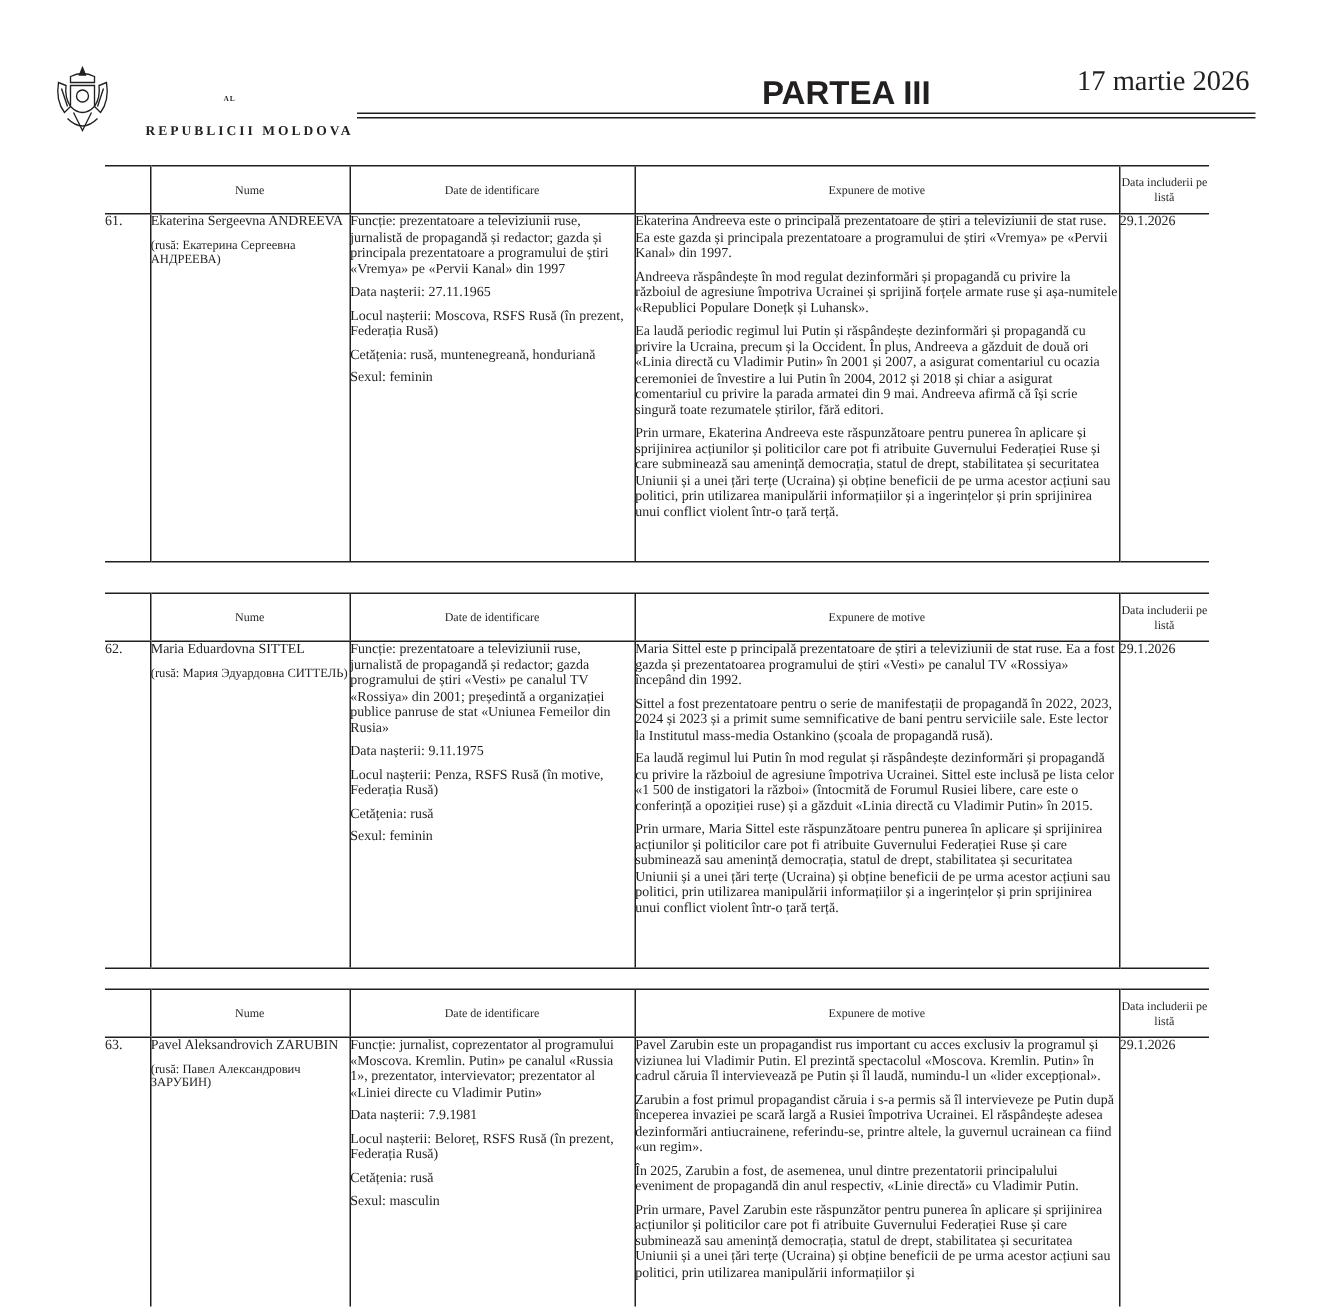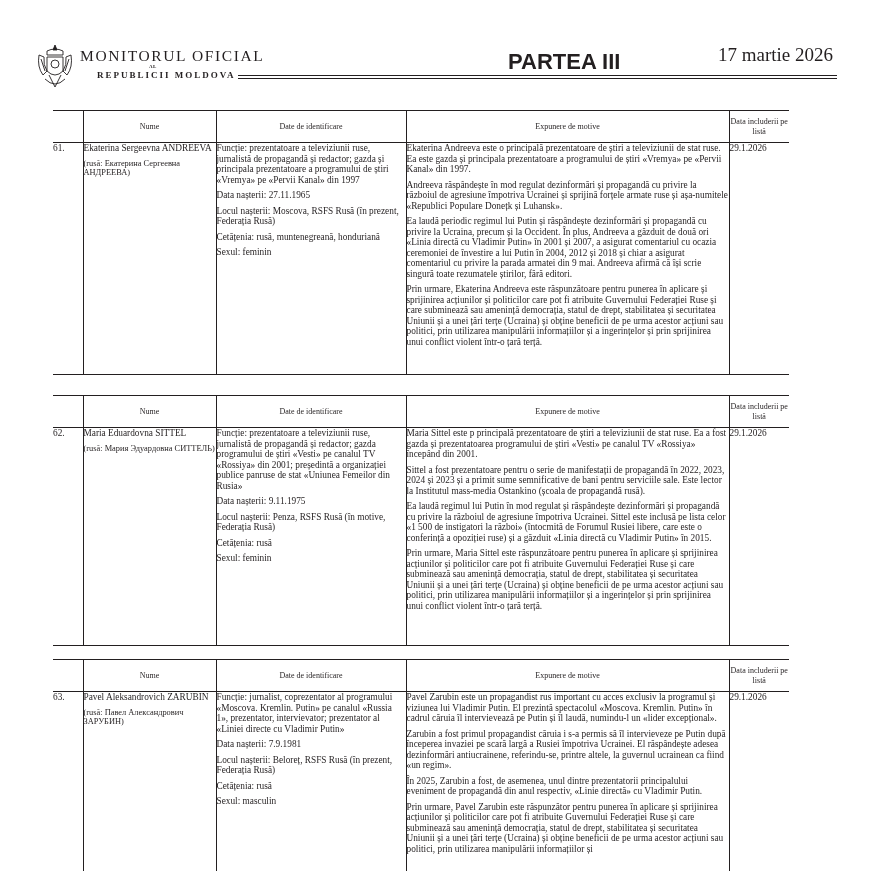--- a/index.html
+++ b/index.html
@@ -3,28 +3,28 @@
 <meta charset="utf-8">
 <style>
   html, body { margin: 0; padding: 0; background: #ffffff; }
   body { width: 878px; height: 871px; position: relative; overflow: hidden; color: #231f20;
          font-family: "Liberation Serif", "DejaVu Serif", serif; }
 
   .header { position: absolute; left: 0; top: 0; width: 878px; height: 100px; }
   .logo { position: absolute; left: 35px; top: 41px; width: 40px; height: 50px; }
   .mast-title { position: absolute; left: 80px; top: 47px; font-size: 15.5px; letter-spacing: 1.6px; color: #231f20; }
   .mast-al { position: absolute; left: 149px; top: 64px; font-size: 5px; letter-spacing: 0.5px; font-weight: bold; }
-  .mast-sub { position: absolute; left: 97px; top: 70px; font-size: 9px; letter-spacing: 2px; font-weight: bold; text-align: center; }
+  .mast-sub { position: absolute; left: 97px; top: 82px; font-size: 9px; letter-spacing: 2px; font-weight: bold; text-align: center; }
   .issue-no { position: absolute; left: 257px; top: 45px; font-size: 19px; }
   .part { position: absolute; left: 508px; top: 49px; font-size: 22px; font-weight: bold; font-family: "Liberation Sans", "DejaVu Sans", sans-serif; }
   .date { position: absolute; left: 718px; top: 44px; font-size: 19px; }
   .rule1 { position: absolute; left: 238px; top: 75px; width: 599px; height: 1px; background: #231f20; }
   .rule2 { position: absolute; left: 238px; top: 78px; width: 599px; height: 1px; background: #231f20; }
 
-  table.entry { position: absolute; left: 53px; width: 736px; border-collapse: collapse; table-layout: fixed; }
+  table.entry { position: absolute; left: 70px; width: 736px; border-collapse: collapse; table-layout: fixed; }
   table.entry td, table.entry th { vertical-align: top; padding: 0; }
   table.entry thead th { font-weight: normal; font-size: 8px; text-align: center; vertical-align: middle; height: 31px;
                           border-top: 1px solid #231f20; border-bottom: 1px solid #231f20; line-height: 1.15; }
   table.entry tbody td { border-bottom: 1px solid #231f20; font-size: 9.3px; line-height: 1.13; }
   .vl { border-left: 1px solid #231f20; }
   .c-no { width: 30px; }
   .c-name { width: 133px; }
   .c-id { width: 190px; }
   .c-mot { width: 323px; }
   .c-date { width: 60px; }
@@ -48,21 +48,20 @@
         <path d="M36 14 Q38 26 32 34 L28 30 Q32 24 31 16 Z"></path>
         <path d="M12 16 L28 16 L28 30 Q20 38 12 30 Z"></path>
         <circle cx="20" cy="23" r="4"></circle>
         <path d="M14 34 L20 46 L26 34"></path>
         <path d="M10 38 Q20 48 30 38"></path>
         <line x1="6" y1="18" x2="10" y2="30"></line>
         <line x1="34" y1="18" x2="30" y2="30"></line>
       </g>
     </svg>
   </div>
-  <div class="mast-title">MONITORUL OFICIAL</div>
   <div class="mast-al">AL</div>
   <div class="mast-sub">REPUBLICII MOLDOVA</div>
   <div class="part">PARTEA III</div>
   <div class="date">17 martie 2026</div>
   <div class="rule1"></div>
   <div class="rule2"></div>
 </div>
 
 <table class="entry" style="top:110px;">
   <colgroup>
@@ -131,21 +130,21 @@
         <div class="name-cyr">(rusă: Мария Эдуардовна СИТТЕЛЬ)</div>
       </td>
       <td class="vl cell-pad">
         <p class="p">Funcție: prezentatoare a televiziunii ruse, jurnalistă de propagandă și redactor; gazda programului de știri «Vesti» pe canalul TV «Rossiya» din 2001; președintă a organizației publice panruse de stat «Uniunea Femeilor din Rusia»</p>
         <p class="p">Data nașterii: 9.11.1975</p>
         <p class="p">Locul nașterii: Penza, RSFS Rusă (în motive, Federația Rusă)</p>
         <p class="p">Cetățenia: rusă</p>
         <p class="p">Sexul: feminin</p>
       </td>
       <td class="vl cell-pad">
-        <p class="p">Maria Sittel este p principală prezentatoare de știri a televiziunii de stat ruse. Ea a fost gazda și prezentatoarea programului de știri «Vesti» pe canalul TV «Rossiya» începând din 2001.</p>
+        <p class="p">Maria Sittel este p principală prezentatoare de știri a televiziunii de stat ruse. Ea a fost gazda și prezentatoarea programului de știri «Vesti» pe canalul TV «Rossiya» începând din 1992.</p>
         <p class="p">Sittel a fost prezentatoare pentru o serie de manifestații de propagandă în 2022, 2023, 2024 și 2023 și a primit sume semnificative de bani pentru serviciile sale. Este lector la Institutul mass-media Ostankino (școala de propagandă rusă).</p>
         <p class="p">Ea laudă regimul lui Putin în mod regulat și răspândește dezinformări și propagandă cu privire la războiul de agresiune împotriva Ucrainei. Sittel este inclusă pe lista celor «1 500 de instigatori la război» (întocmită de Forumul Rusiei libere, care este o conferință a opoziției ruse) și a găzduit «Linia directă cu Vladimir Putin» în 2015.</p>
         <p class="p">Prin urmare, Maria Sittel este răspunzătoare pentru punerea în aplicare și sprijinirea acțiunilor și politicilor care pot fi atribuite Guvernului Federației Ruse și care subminează sau amenință democrația, statul de drept, stabilitatea și securitatea Uniunii și a unei țări terțe (Ucraina) și obține beneficii de pe urma acestor acțiuni sau politici, prin utilizarea manipulării informațiilor și a ingerințelor și prin sprijinirea unui conflict violent într-o țară terță.</p>
       </td>
       <td class="vl date-cell">29.1.2026</td>
     </tr>
   </tbody>
 </table>
 
 <table class="entry" style="top:659px;">

